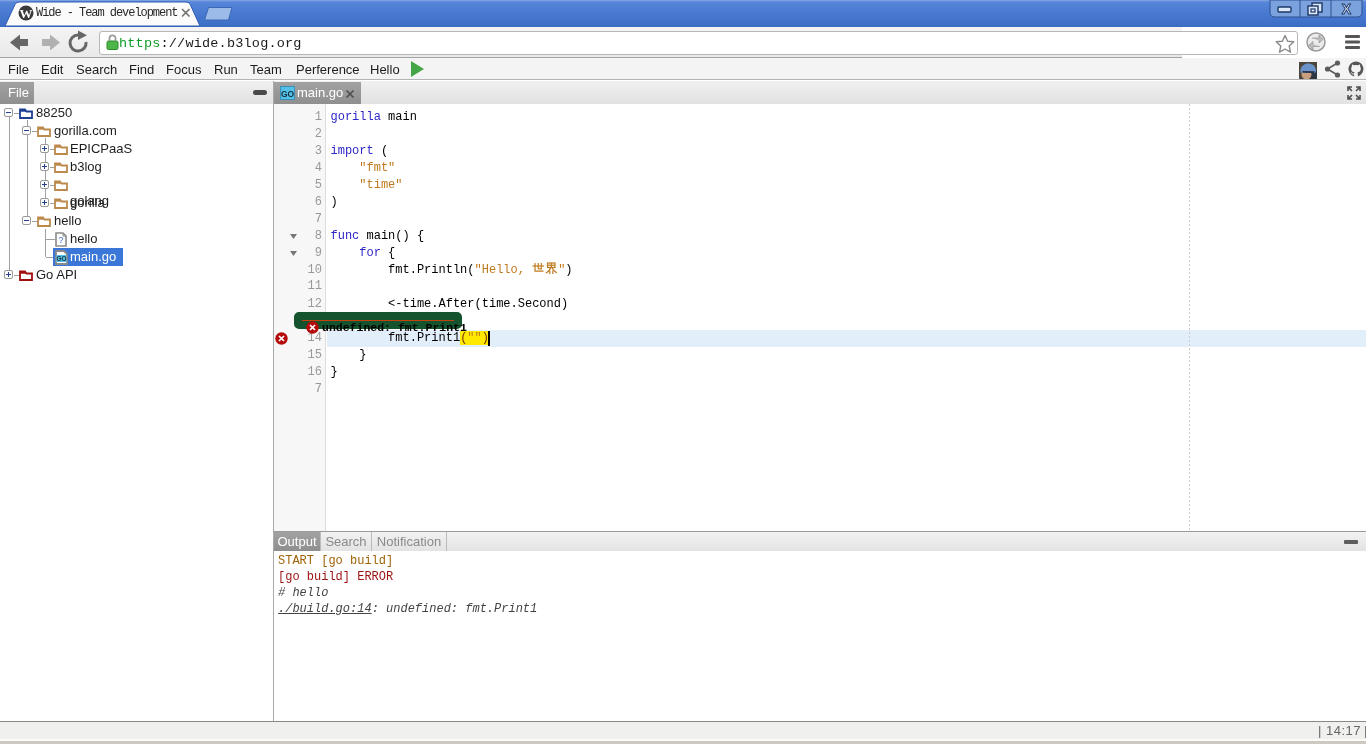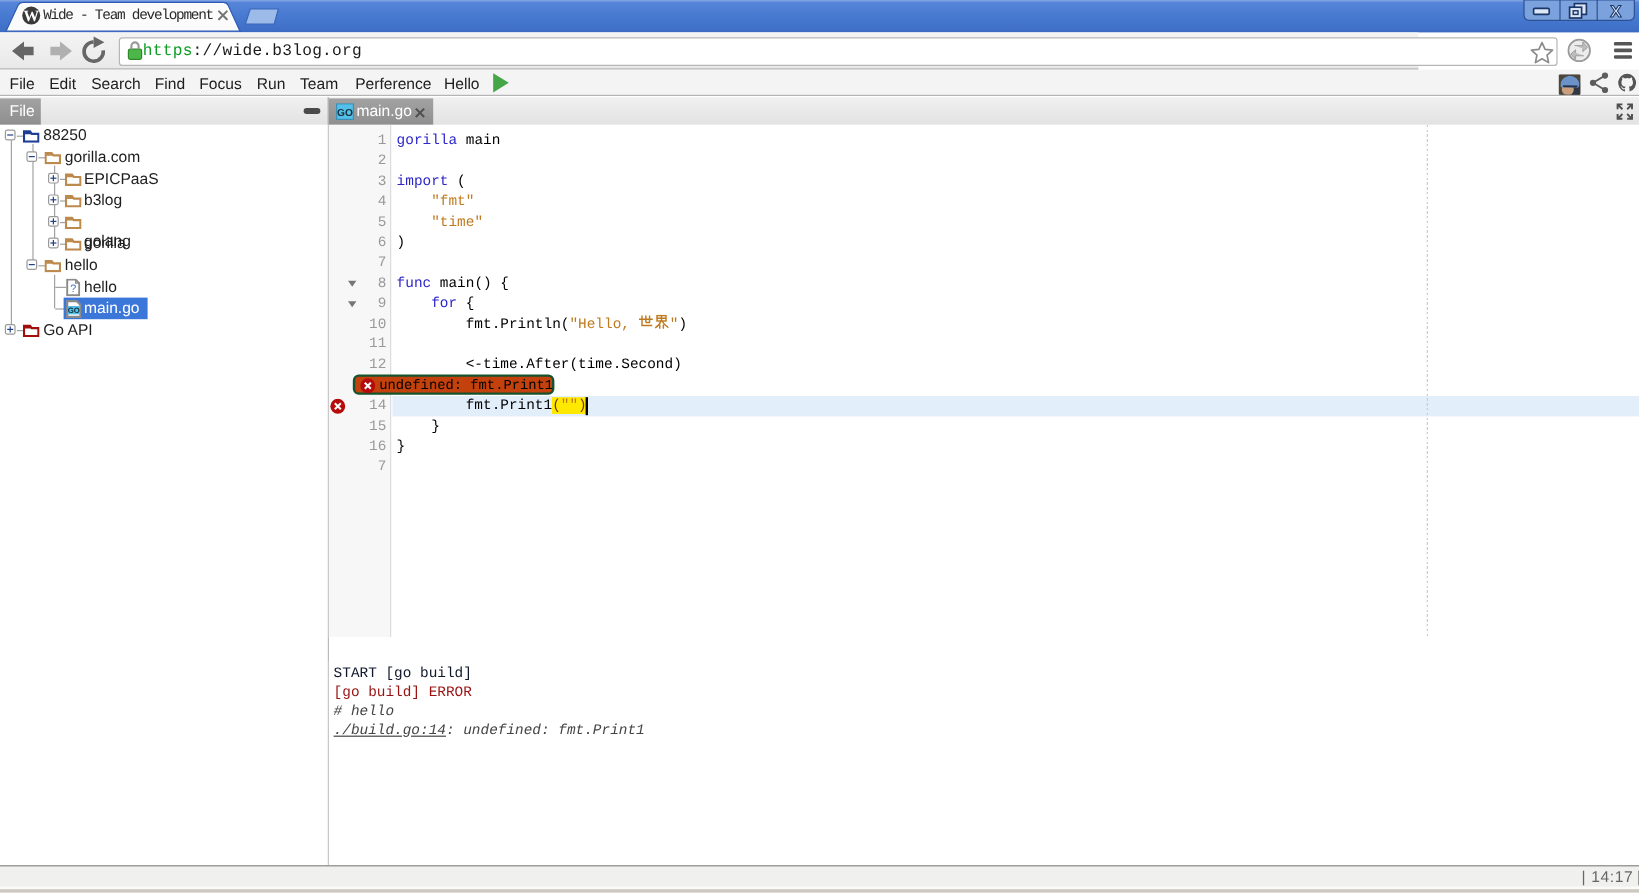--- a/index.html
+++ b/index.html
@@ -354,30 +354,36 @@
     <div class="cline" style="top:242.5px">    }</div>
     <div class="cline" style="top:259.5px">}</div>
 
     <div class="abs" style="left:214px;top:226.5px;width:1.6px;height:15px;background:#000"></div>
 
     <svg class="abs" style="left:1px;top:227.5px" width="13" height="13">
       <circle cx="6.5" cy="6.5" r="6.2" fill="#b50b0b"></circle>
       <path d="M4,4 L9,9 M9,4 L4,9" stroke="#fff" stroke-width="1.7"></path>
     </svg>
 
-    <div class="abs" style="left:20px;top:208px;width:168px;height:17px;background:#c2410c;border:2px solid #14532d;border-radius:5px;">
+    <div class="abs" style="left:20px;top:208px;width:168px;height:17px;background:#c2410c;border:8px solid #14532d;border-radius:5px;font-weight:bold;">
       <svg class="abs" style="left:4px;top:0.5px" width="13" height="13">
         <circle cx="6.5" cy="6.5" r="6.2" fill="#b50b0b"></circle>
         <path d="M4,4 L9,9 M9,4 L4,9" stroke="#fff" stroke-width="1.7"></path>
       </svg>
       <div class="mono" style="position:absolute;left:20px;top:1px;font-size:11.5px;color:#000;white-space:pre">undefined: fmt.Print1</div>
     </div>
   </div>
+  <div class="abs" id="bottombar">
+    <div class="abs darktab" style="left:0;top:0;width:46px;height:19px;line-height:19px;text-align:center">Output</div>
+    <div class="abs" style="left:46px;top:0;width:52px;height:19px;line-height:19px;text-align:center;color:#8a8a8a;border-left:1px solid #bbb;border-right:1px solid #bbb">Search</div>
+    <div class="abs" style="left:98px;top:0;width:75px;height:19px;line-height:19px;text-align:center;color:#8a8a8a;border-right:1px solid #bbb">Notification</div>
+    <div class="abs" style="left:1070px;top:8px;width:14px;height:4px;background:#5e5e5e;border-radius:1px"></div>
+  </div>
   <div class="abs" id="output">
-    <div class="abs" style="left:4px;top:1.5px;color:#0f172a">START [go build]</div>
+    <div class="abs" style="left:4px;top:1.5px;color:#a16207">START [go build]</div>
     <div class="abs" style="left:4px;top:17.5px;color:#991111">[go build] ERROR</div>
     <div class="abs" style="left:4px;top:33.5px;color:#444;font-style:italic"># hello</div>
     <div class="abs" style="left:4px;top:49.5px;color:#444;font-style:italic"><span style="text-decoration:underline">./build.go:14</span>: undefined: fmt.Print1</div>
   </div>
   <div class="abs" id="statusbar">
     <div class="abs" style="right:-2px;top:1px;letter-spacing:0.5px">| 14:17 |</div>
   </div>
   <div class="abs" id="btmstrip1"></div>
   <div class="abs" id="btmstrip2"></div>
 </div>

